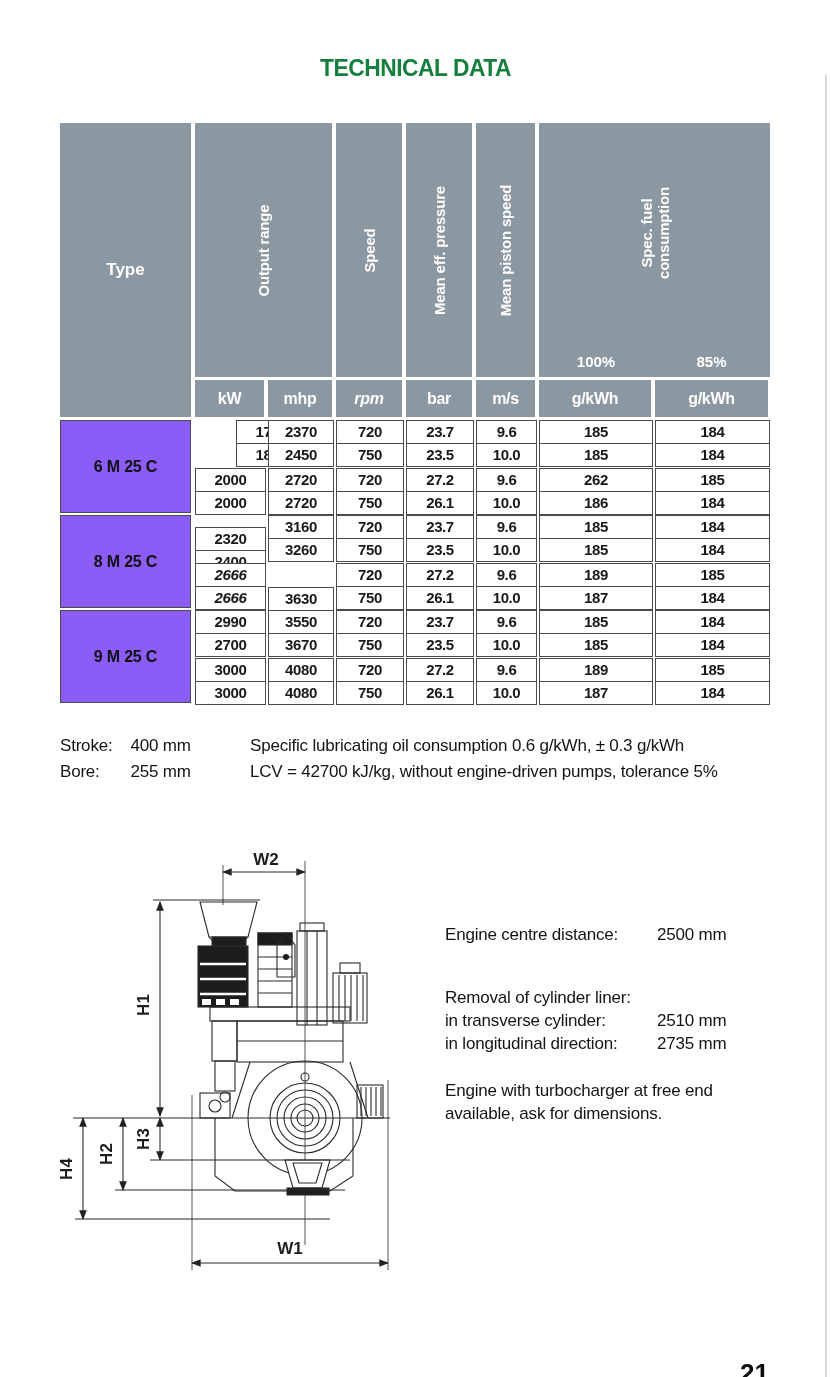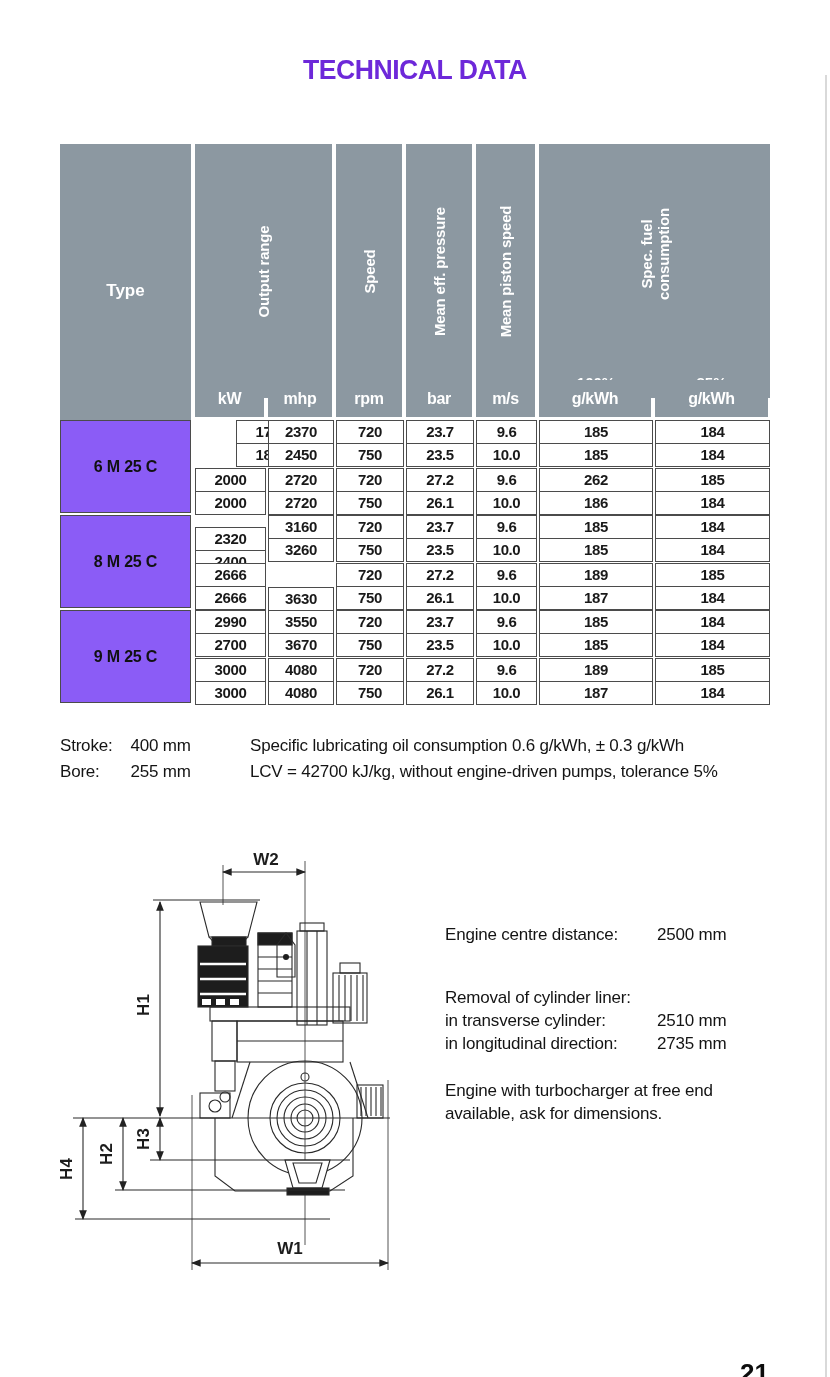--- a/index.html
+++ b/index.html
@@ -1,25 +1,25 @@
 <!DOCTYPE html>
 <html><head>
 <meta charset="utf-8">
 <style>
   html,body{margin:0;padding:0;background:#ffffff;}
   .page{position:relative;width:830px;height:1377px;background:#ffffff;overflow:hidden;
         font-family:"Liberation Sans",sans-serif;color:#151515;}
   .title{position:absolute;left:0;top:54px;width:830px;text-align:center;
-         font-size:28px;font-weight:bold;letter-spacing:-0.5px;color:#6d28d9;}
+         font-size:24px;font-weight:bold;letter-spacing:-0.5px;color:#15803d;}
   .title span{display:inline-block;transform:scaleX(0.95);}
 
   
   .tbl{position:absolute;left:60px;top:123px;width:710px;height:582px;}
   .th{position:absolute;top:0;height:254px;background:#8c98a1;display:flex;
-      align-items:center;justify-content:center;color:#fff;margin-top:21px;}
+      align-items:center;justify-content:center;color:#fff;}
   .th-type{left:0;width:131px;height:294px;font-size:17px;font-weight:bold;}
   .c-out{left:135px;width:137px;}
   .c-speed{left:276px;width:66px;}
   .c-mep{left:346px;width:66px;}
   .c-mps{left:416px;width:59px;}
   .c-sfc{left:479px;width:231px;}
   .rot{transform:rotate(-90deg);white-space:nowrap;font-size:15px;font-weight:bold;
        color:#fff;letter-spacing:-0.2px;}
   .rot2{transform:rotate(-90deg);text-align:center;line-height:17px;margin-bottom:34px;}
   .pct{position:absolute;bottom:7px;color:#fff;font-weight:bold;font-size:15px;text-align:center;}
@@ -79,21 +79,21 @@
       <div class="rot rot2">
         <div>Spec. fuel</div>
         <div>consumption</div>
       </div>
       <div class="pct pct100">100%</div>
       <div class="pct pct85">85%</div>
     </div>
     <div class="units-row">
         <div class="ucell" style="left: 135px; width: 69px;">kW</div>
         <div class="ucell" style="left: 208px; width: 64px;">mhp</div>
-        <div class="ucell" style="left: 276px; width: 66px;">rpm</div>
+        <div class="ucell" style="left: 276px; width: 66px; font-style: italic;">rpm</div>
         <div class="ucell" style="left: 346px; width: 66px;">bar</div>
         <div class="ucell" style="left: 416px; width: 59px;">m/s</div>
         <div class="ucell" style="left: 479px; width: 112px;">g/kWh</div>
         <div class="ucell" style="left: 595px; width: 113px;">g/kWh</div>
       </div>
     <div class="tbody">
         <div class="tgroup" style="top: 297px;">
           <div class="type-box">6 M 25 C</div>
           <div class="pair-box" style="left: 135px; width: 69px; top: 0px; margin-left: 41px;">
             <div class="cell-val div-b">1740</div>
@@ -151,21 +151,21 @@
             <div class="cell-val div-b">185</div>
             <div class="cell-val">184</div>
           </div>
         </div>
         <div class="tgroup" style="top: 392px;">
           <div class="type-box">8 M 25 C</div>
           <div class="pair-box" style="left: 135px; width: 69px; top: 0px; margin-top: 12px;">
             <div class="cell-val div-b">2320</div>
             <div class="cell-val">2400</div>
           </div>
-          <div class="pair-box" style="left: 135px; width: 69px; top: 48px;">
+          <div class="pair-box" style="left: 135px; width: 69px; top: 48px; font-style: italic;">
             <div class="cell-val div-b">2666</div>
             <div class="cell-val">2666</div>
           </div>
           <div class="pair-box" style="left: 208px; width: 64px; top: 0px;">
             <div class="cell-val div-b">3160</div>
             <div class="cell-val">3260</div>
           </div>
           <div class="pair-box" style="left: 208px; width: 64px; top: 48px; margin-top: 24px;">
             <div class="cell-val div-b">3630</div>
             <div class="cell-val">3630</div>

